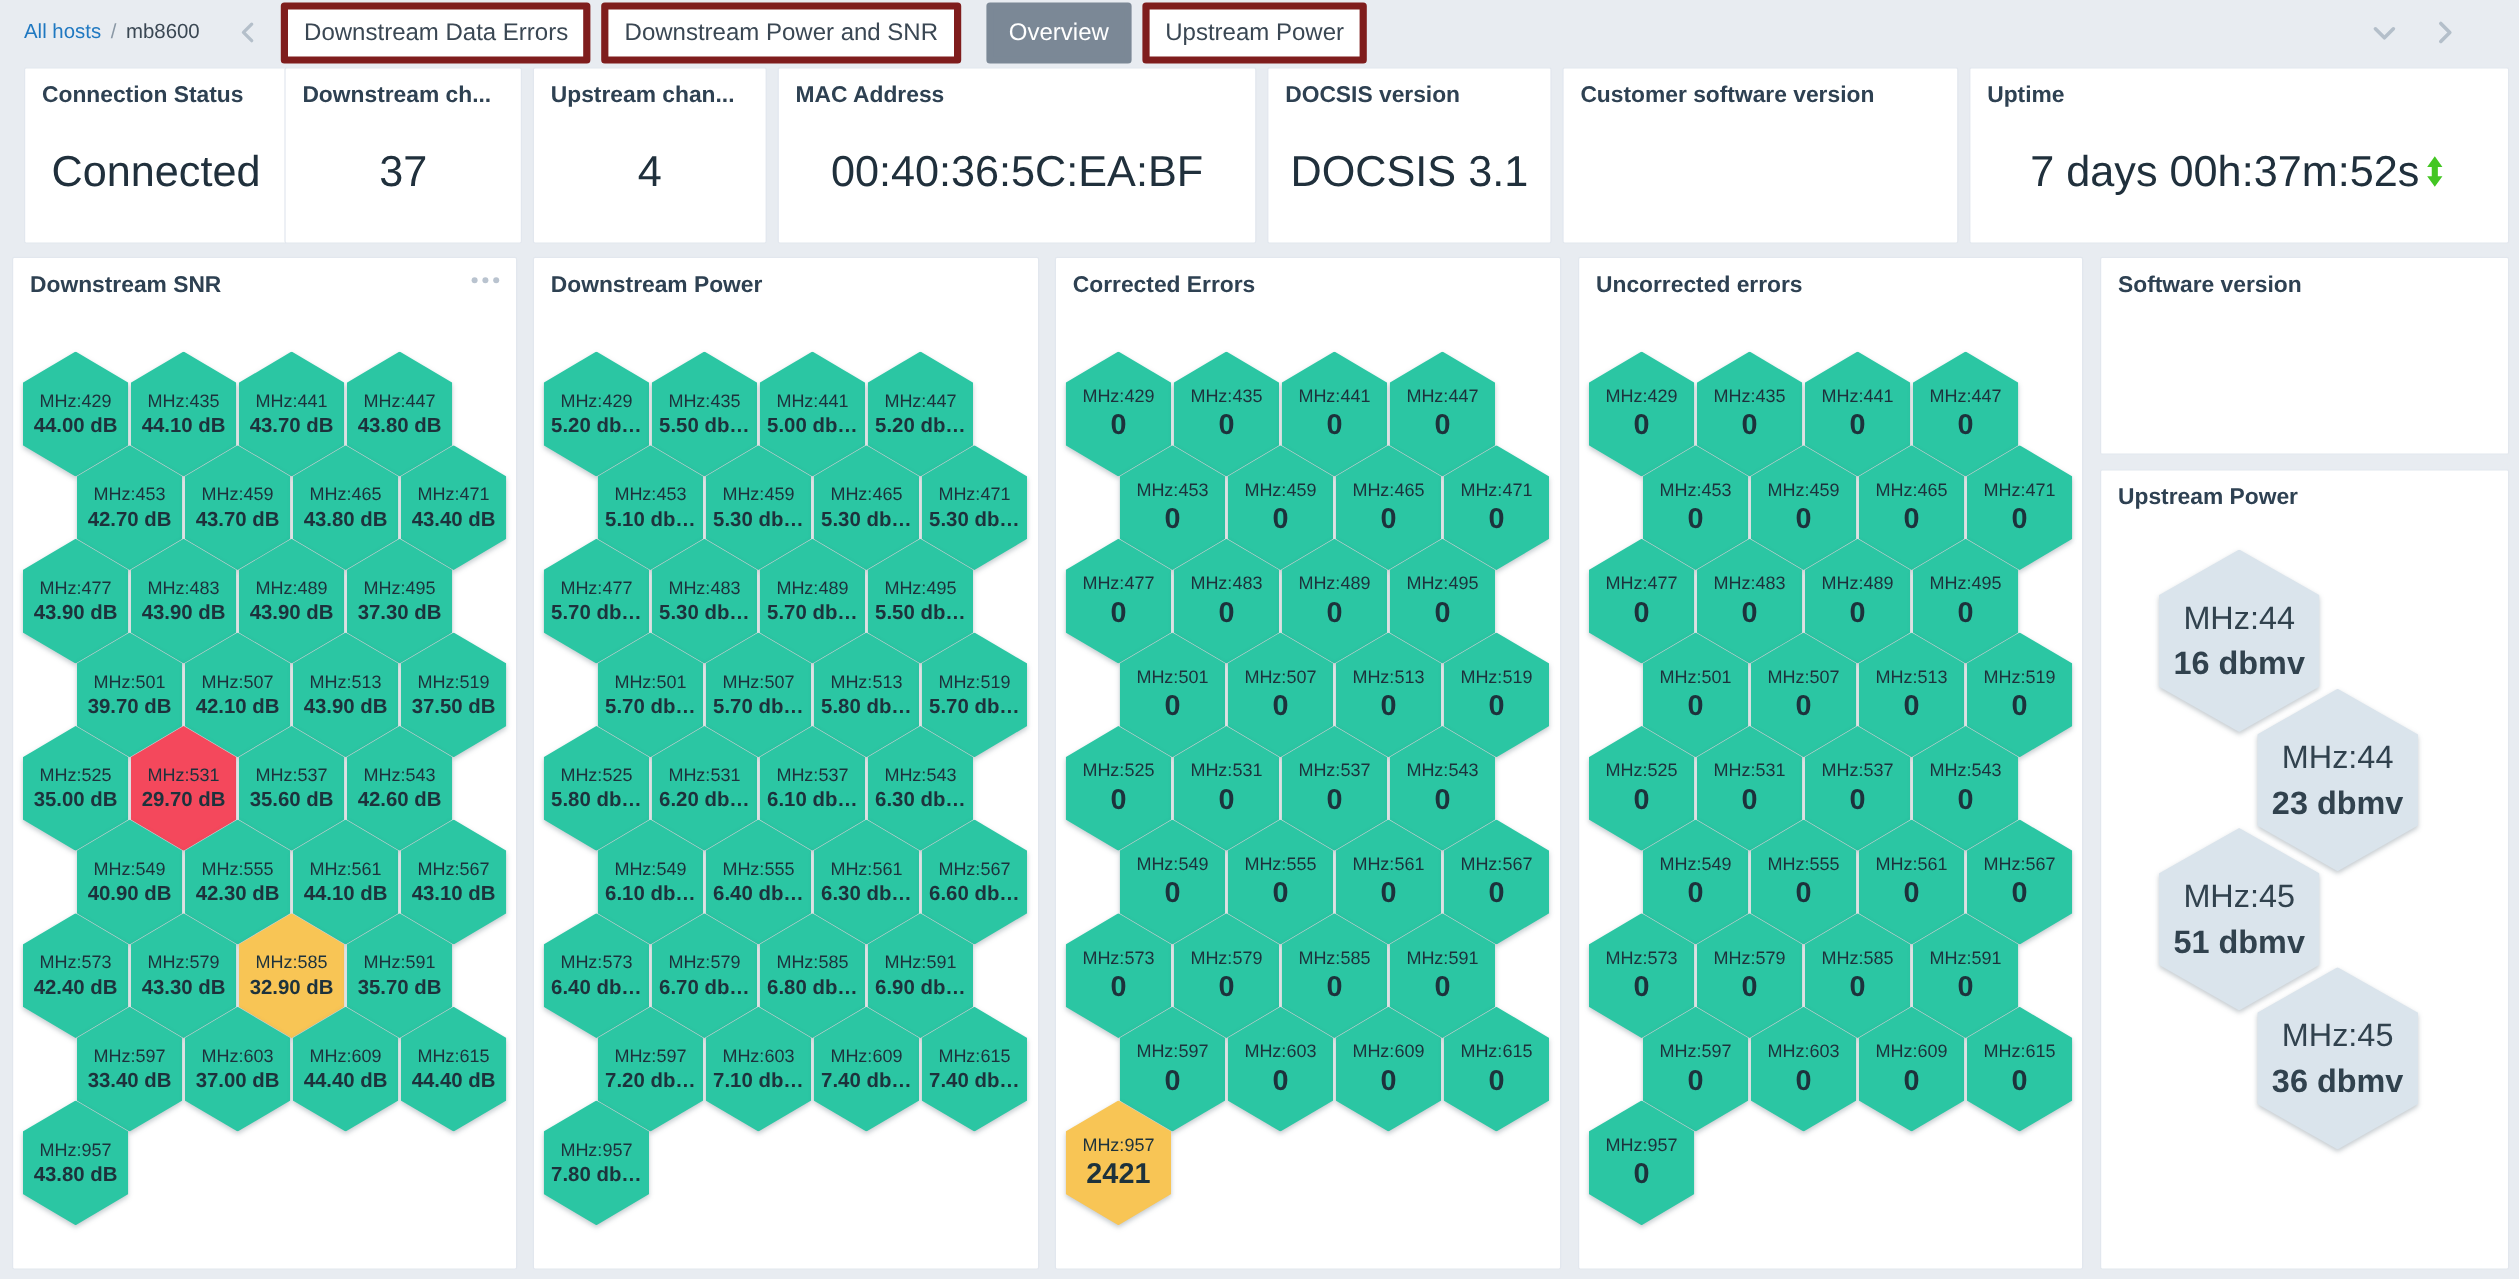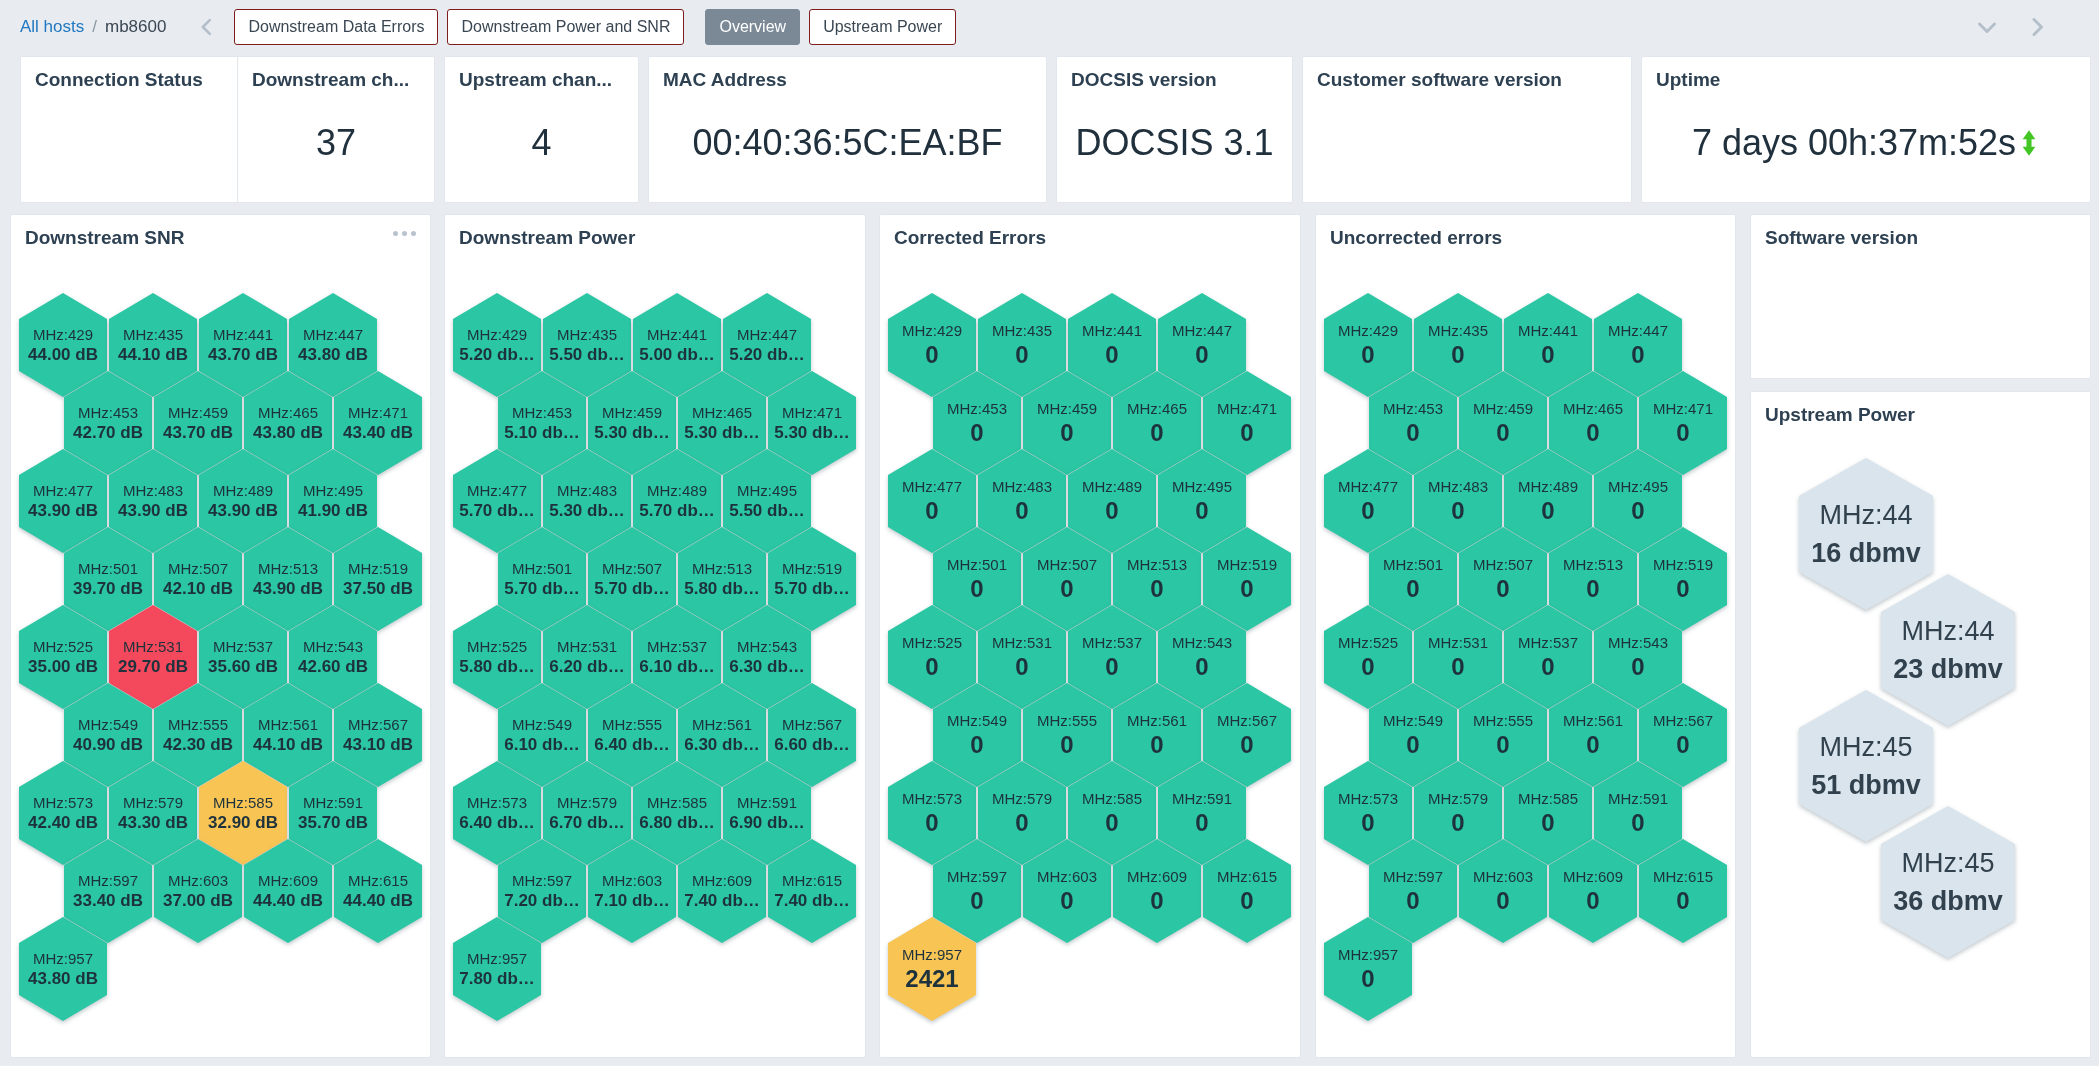--- a/index.html
+++ b/index.html
@@ -15,22 +15,22 @@
   .topbar { position:absolute; top:0; left:0; right:0; height:54px;
             display:flex; align-items:center; padding:0 50px 0 20px; }
   .breadcrumb { display:flex; align-items:flex-end; gap:8px; font-size:17px; }
   .breadcrumb a { color:#1f78c1; text-decoration:none; cursor:pointer; }
   .breadcrumb .sep { color:#8a98a5; }
   .breadcrumb .current { color:#3a4753; }
   .chev { color:#b4bfca; display:inline-flex; align-items:center; }
   .chev svg { display:block; }
   .nav-back { margin-left:30px; }
   .tabs { display:flex; gap:9px; margin-left:16px; }
-  .tab { background:#fff; border:1px solid #7f1d1d; border-radius:3px;
-         padding:8px 13px; font-size:16px; color:#3a4753; cursor:pointer;
+  .tab { background:#fff; border:6px solid #7f1d1d; border-radius:3px;
+         padding:8px 13px; font-size:20px; color:#3a4753; cursor:pointer;
          font-family:inherit; white-space:nowrap; }
   .tab.active { background:#7b8896; border-color:#7b8896; color:#fff;margin-left:12px; }
   .topbar-right { margin-left:auto; display:flex; align-items:center; gap:26px; color:#9aa7b3; }
 
   
   .panel { position:absolute; background:#fff; border:1px solid #e2e7ee; border-radius:2px; }
   .panel-title { position:absolute; top:12px; left:14px; font-size:19px; font-weight:bold;
                  color:#2e4152; cursor:pointer; white-space:nowrap; }
   .panel-menu { position:absolute; top:16px; right:14px; display:flex; gap:4px; cursor:pointer; }
   .panel-menu i { width:5px; height:5px; border-radius:50%; background:#b9c3cf; }
@@ -93,20 +93,21 @@
         <svg width="24" height="24" viewBox="0 0 16 16">
             <path d="M6 3 L11 8 L6 13" fill="none" stroke="currentColor" stroke-width="2" stroke-linecap="round" stroke-linejoin="round"></path>
           </svg>
       </span>
     </div>
   </header>
 
   <section>
     <div class="panel stat" style="left:20px;width:220px;">
       <div class="panel-title">Connection Status</div>
+      <div class="stat-value">Connected</div>
     </div>
     <div class="panel stat" style="left:237px;width:198px;">
       <div class="panel-title">Downstream ch...</div>
       <div class="stat-value">37</div>
     </div>
     <div class="panel stat" style="left:444px;width:195px;">
       <div class="panel-title">Upstream chan...</div>
       <div class="stat-value">4</div>
     </div>
     <div class="panel stat" style="left:648px;width:399px;">
@@ -203,21 +204,21 @@
         </div>
         <div class="hexwrap" style="left: 188px; top: 156px; width: 88px; height: 104px;">
           <div class="hex" style="background: rgb(43, 198, 163);">
             <span class="hex-mhz">MHz:489</span>
             <span class="hex-val sm">43.90 dB</span>
           </div>
         </div>
         <div class="hexwrap" style="left: 278px; top: 156px; width: 88px; height: 104px;">
           <div class="hex" style="background: rgb(43, 198, 163);">
             <span class="hex-mhz">MHz:495</span>
-            <span class="hex-val sm">41.90 dB</span>
+            <span class="hex-val sm">37.30 dB</span>
           </div>
         </div>
         <div class="hexwrap" style="left: 53px; top: 234px; width: 88px; height: 104px;">
           <div class="hex" style="background: rgb(43, 198, 163);">
             <span class="hex-mhz">MHz:501</span>
             <span class="hex-val sm">39.70 dB</span>
           </div>
         </div>
         <div class="hexwrap" style="left: 143px; top: 234px; width: 88px; height: 104px;">
           <div class="hex" style="background: rgb(43, 198, 163);">

